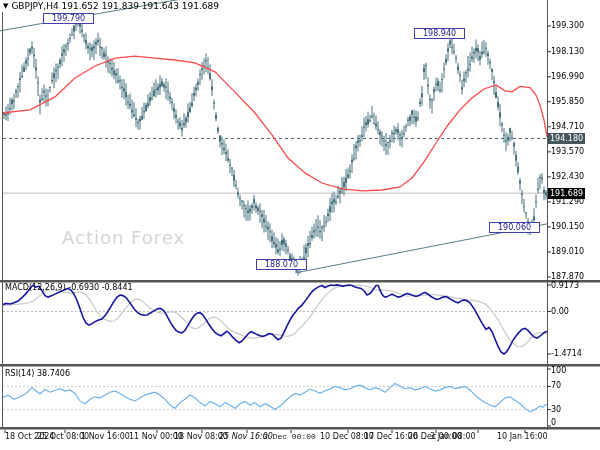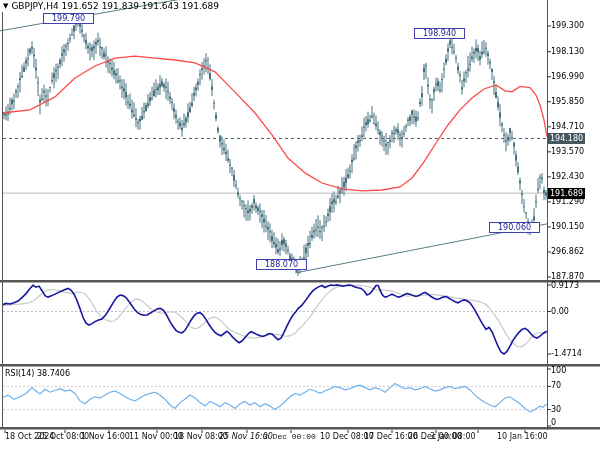--- a/index.html
+++ b/index.html
@@ -612,34 +612,36 @@
       <line x1="291" y1="430" x2="291" y2="433" stroke="#333" stroke-width="1"></line>
       <line x1="348" y1="430" x2="348" y2="433" stroke="#333" stroke-width="1"></line>
       <line x1="392" y1="430" x2="392" y2="433" stroke="#333" stroke-width="1"></line>
       <line x1="436" y1="430" x2="436" y2="433" stroke="#333" stroke-width="1"></line>
       <line x1="478" y1="430" x2="478" y2="433" stroke="#333" stroke-width="1"></line>
       <line x1="525" y1="430" x2="525" y2="433" stroke="#333" stroke-width="1"></line>
     </svg>
 
   <div class="hdr"><span class="tri">▼</span><span>GBPJPY,H4 191.652 191.839 191.643 191.689</span></div>
 
+  <div class="watermark" style="left:62px;top:227px;">Action Forex</div>
 
+  <div class="ind" style="left:5px;top:283px;">MACD(12,26,9) -0.6930 -0.8441</div>
   <div class="ind" style="left:5px;top:369px;">RSI(14) 38.7406</div>
 
   <div id="overlays">
       <div class="tick" style="top: 21px;">199.300</div>
       <div class="tick" style="top: 46.6932px;">198.130</div>
       <div class="tick" style="top: 71.7276px;">196.990</div>
       <div class="tick" style="top: 96.762px;">195.850</div>
       <div class="tick" style="top: 121.796px;">194.710</div>
       <div class="tick" style="top: 146.831px;">193.570</div>
       <div class="tick" style="top: 171.865px;">192.430</div>
       <div class="tick" style="top: 196.9px;">191.290</div>
       <div class="tick" style="top: 221.934px;">190.150</div>
-      <div class="tick" style="top: 246.968px;">296.862</div>
+      <div class="tick" style="top: 246.968px;">189.010</div>
       <div class="tick" style="top: 272.003px;">187.870</div>
       <div class="axisbox" style="top: 132.935px; background: rgb(69, 86, 94);">194.180</div>
       <div class="axisbox" style="top: 187.638px; background: rgb(0, 0, 0);">191.689</div>
       <div class="tick" style="top: 281px;">0.9173</div>
       <div class="tick" style="top: 306.5px;">0.00</div>
       <div class="tick" style="top: 349.023px;">-1.4714</div>
       <div class="tick" style="top: 366px;">100</div>
       <div class="tick" style="top: 381.4px;">70</div>
       <div class="tick" style="top: 404.6px;">30</div>
       <div class="tick" style="top: 418px;">0</div>

